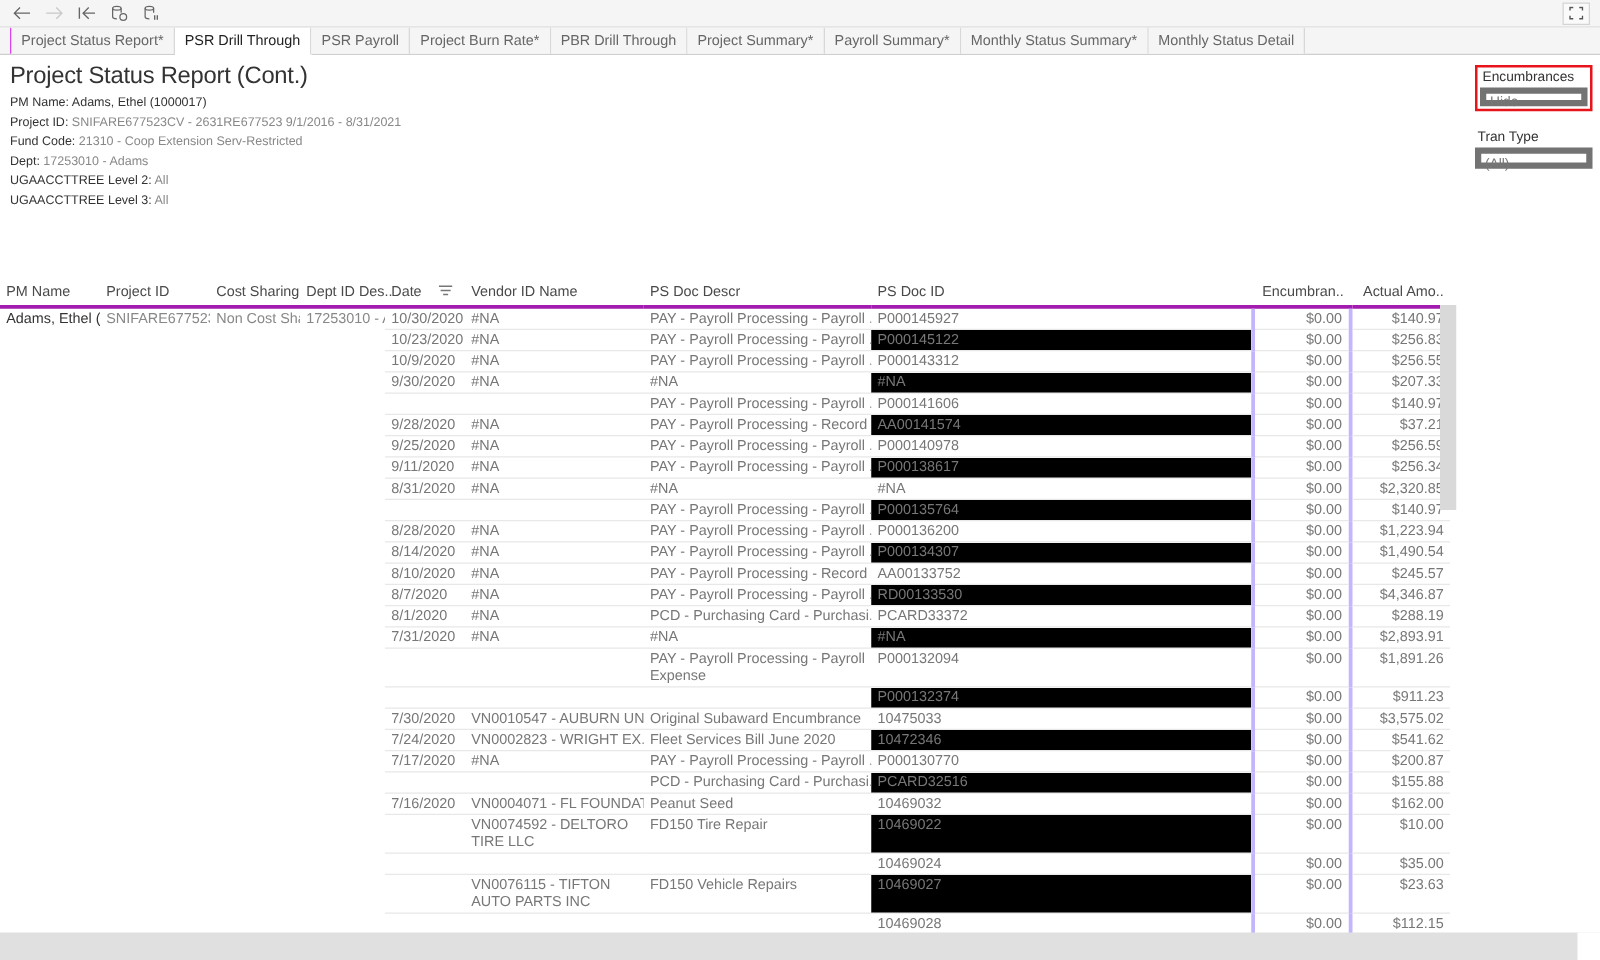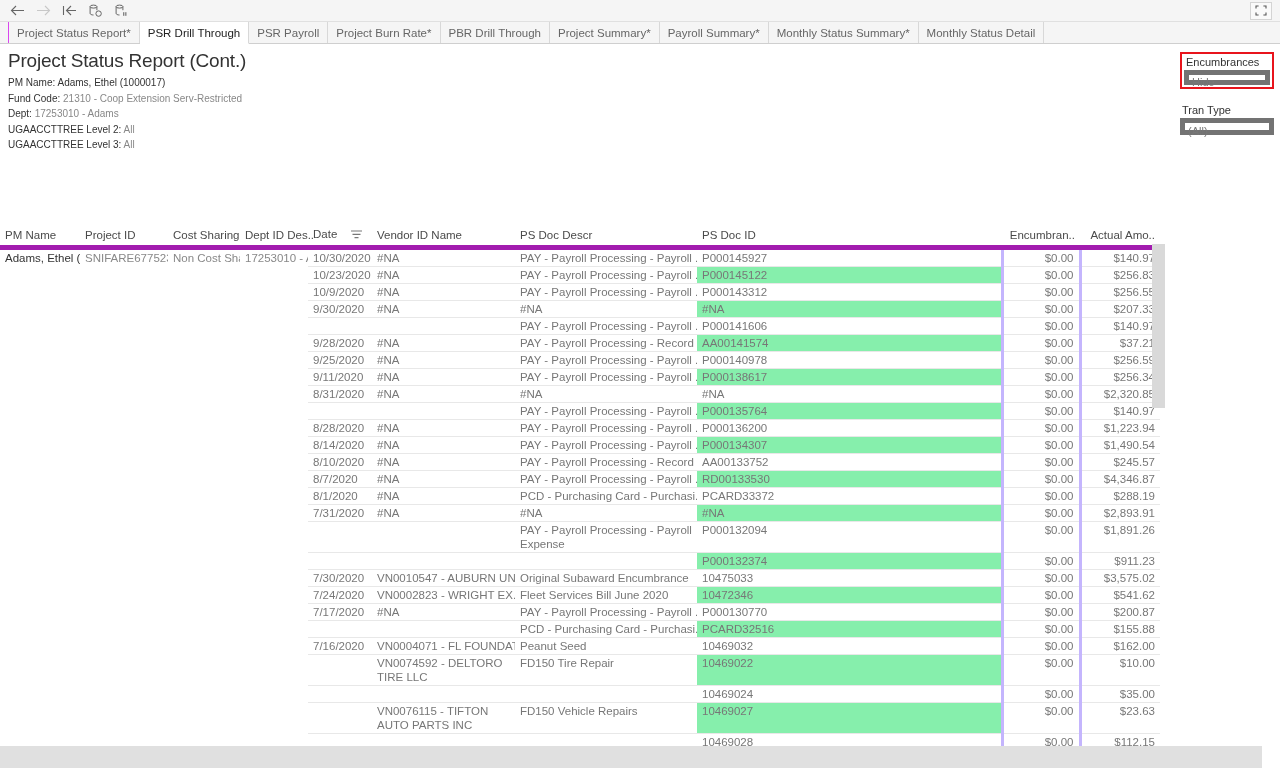--- a/index.html
+++ b/index.html
@@ -140,36 +140,36 @@
     font-size: 11.5px;
     color: #777777;
   }
   table.grid th {
     font-weight: normal;
     color: #4a4a4a;
     font-size: 11.5px;
     text-align: left;
     padding: 2px 5px 4px 5px;
     vertical-align: bottom;
-    border-bottom: 5px solid #a21caf;
+    border-bottom: 3px solid #a21caf;
     background: #ffffff;
     white-space: nowrap;
   }
   table.grid th.num { text-align: right; }
   table.grid td {
     padding: 1px 5px;
     vertical-align: top;
     border-bottom: 1px solid #e8e8e8;
     line-height: 14px;
     white-space: nowrap;
     overflow: hidden;
   }
   table.grid td.wrapcell { white-space: normal; }
   td.num { text-align: right; }
-  tr.alt td.shaded { background: #86efac; }
+  tr.alt td.shaded { background: #000000; }
   td.pm {
     color: #333333;
     border-bottom: none;
     white-space: normal;
   }
   td.plain { border-bottom: none; }
   .cell-amt { border-left: 3px solid #c4b5fd; }
   .sort-icon { display: inline-block; margin-left: 14px; vertical-align: middle; }
 
   
@@ -254,20 +254,21 @@
     <div class="tab">Monthly Status Summary*</div>
     <div class="tab">Monthly Status Detail</div>
   </div>
 
 <div id="canvas">
 
   <div id="report-header">
     <div id="page-title">Project Status Report (Cont.)</div>
     <div id="hdr-fields">
         <div class="hdr-line"><span>PM Name:</span> <span class="val val-dark">Adams, Ethel (1000017)</span></div>
+        <div class="hdr-line"><span>Project ID:</span> <span class="val">SNIFARE677523CV - 2631RE677523 9/1/2016 - 8/31/2021</span></div>
         <div class="hdr-line"><span>Fund Code:</span> <span class="val">21310 - Coop Extension Serv-Restricted</span></div>
         <div class="hdr-line"><span>Dept:</span> <span class="val">17253010 - Adams</span></div>
         <div class="hdr-line"><span>UGAACCTTREE Level 2:</span> <span class="val">All</span></div>
         <div class="hdr-line"><span>UGAACCTTREE Level 3:</span> <span class="val">All</span></div>
       </div>
   </div>
 
   <div id="filter-panel">
     <div id="encumb-box">
       <div class="filter-label">Encumbrances</div>

